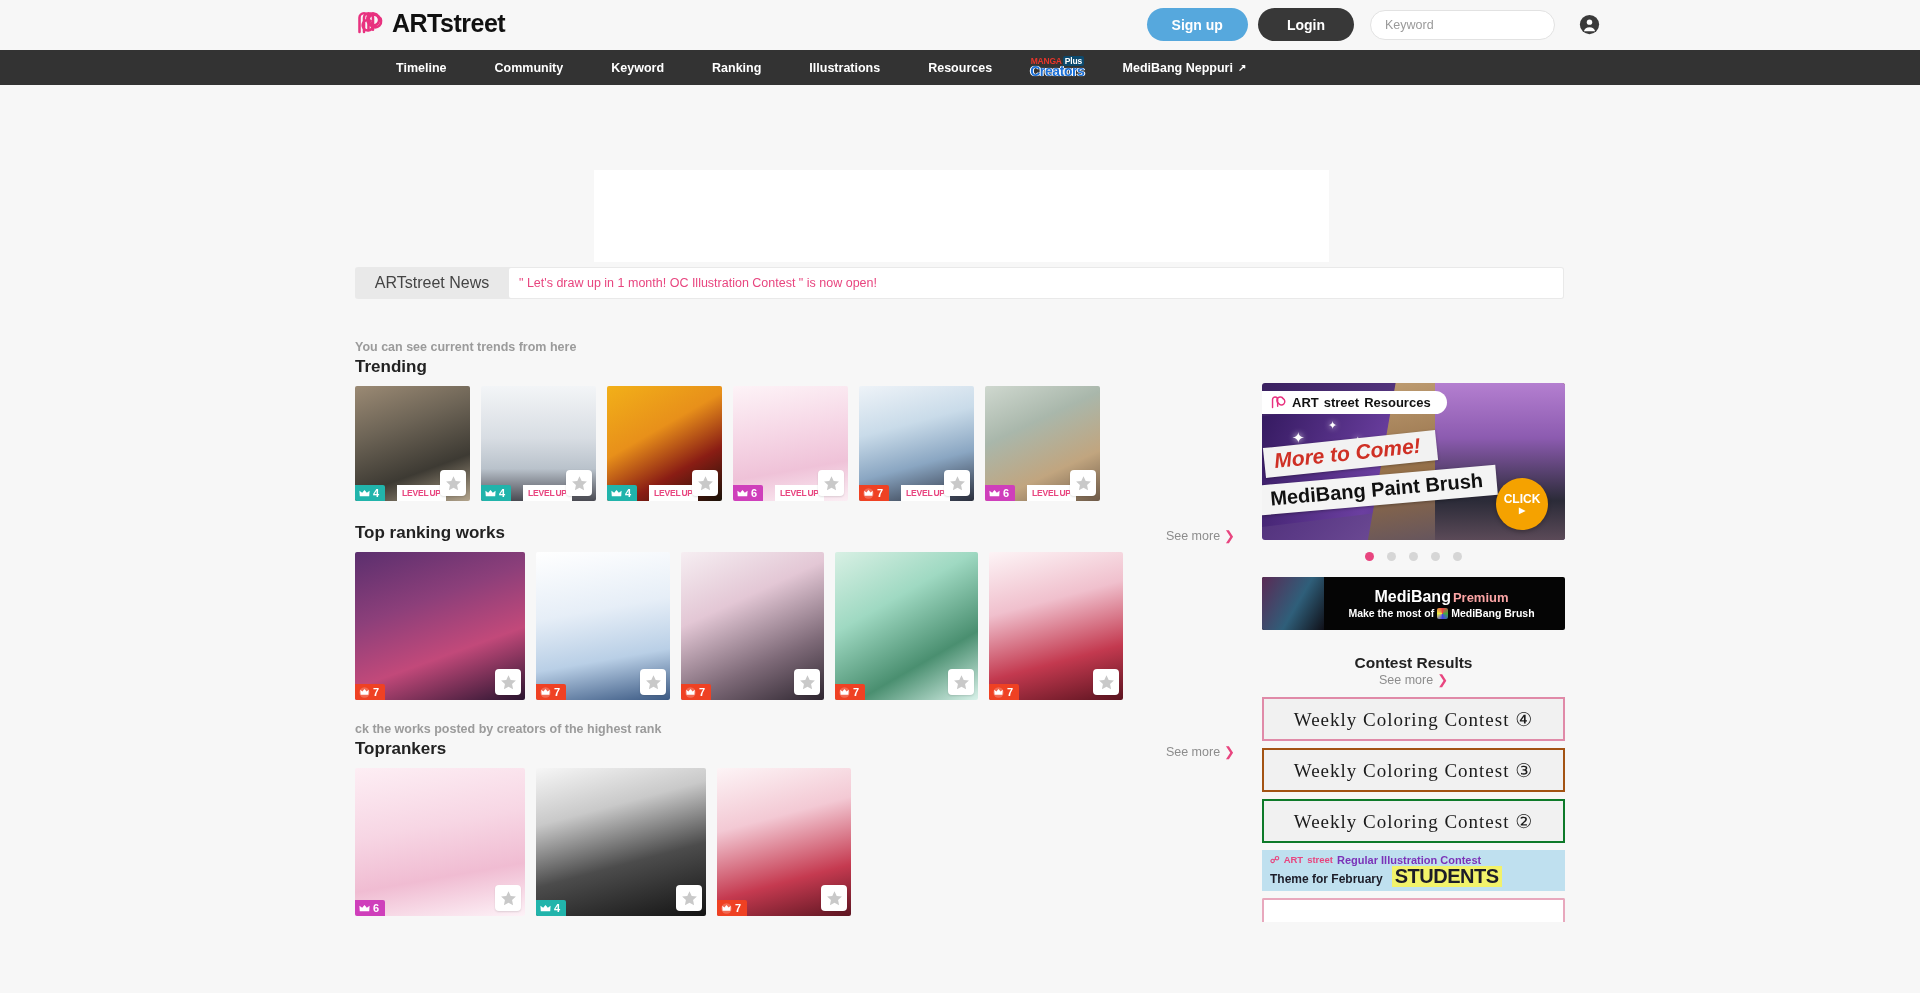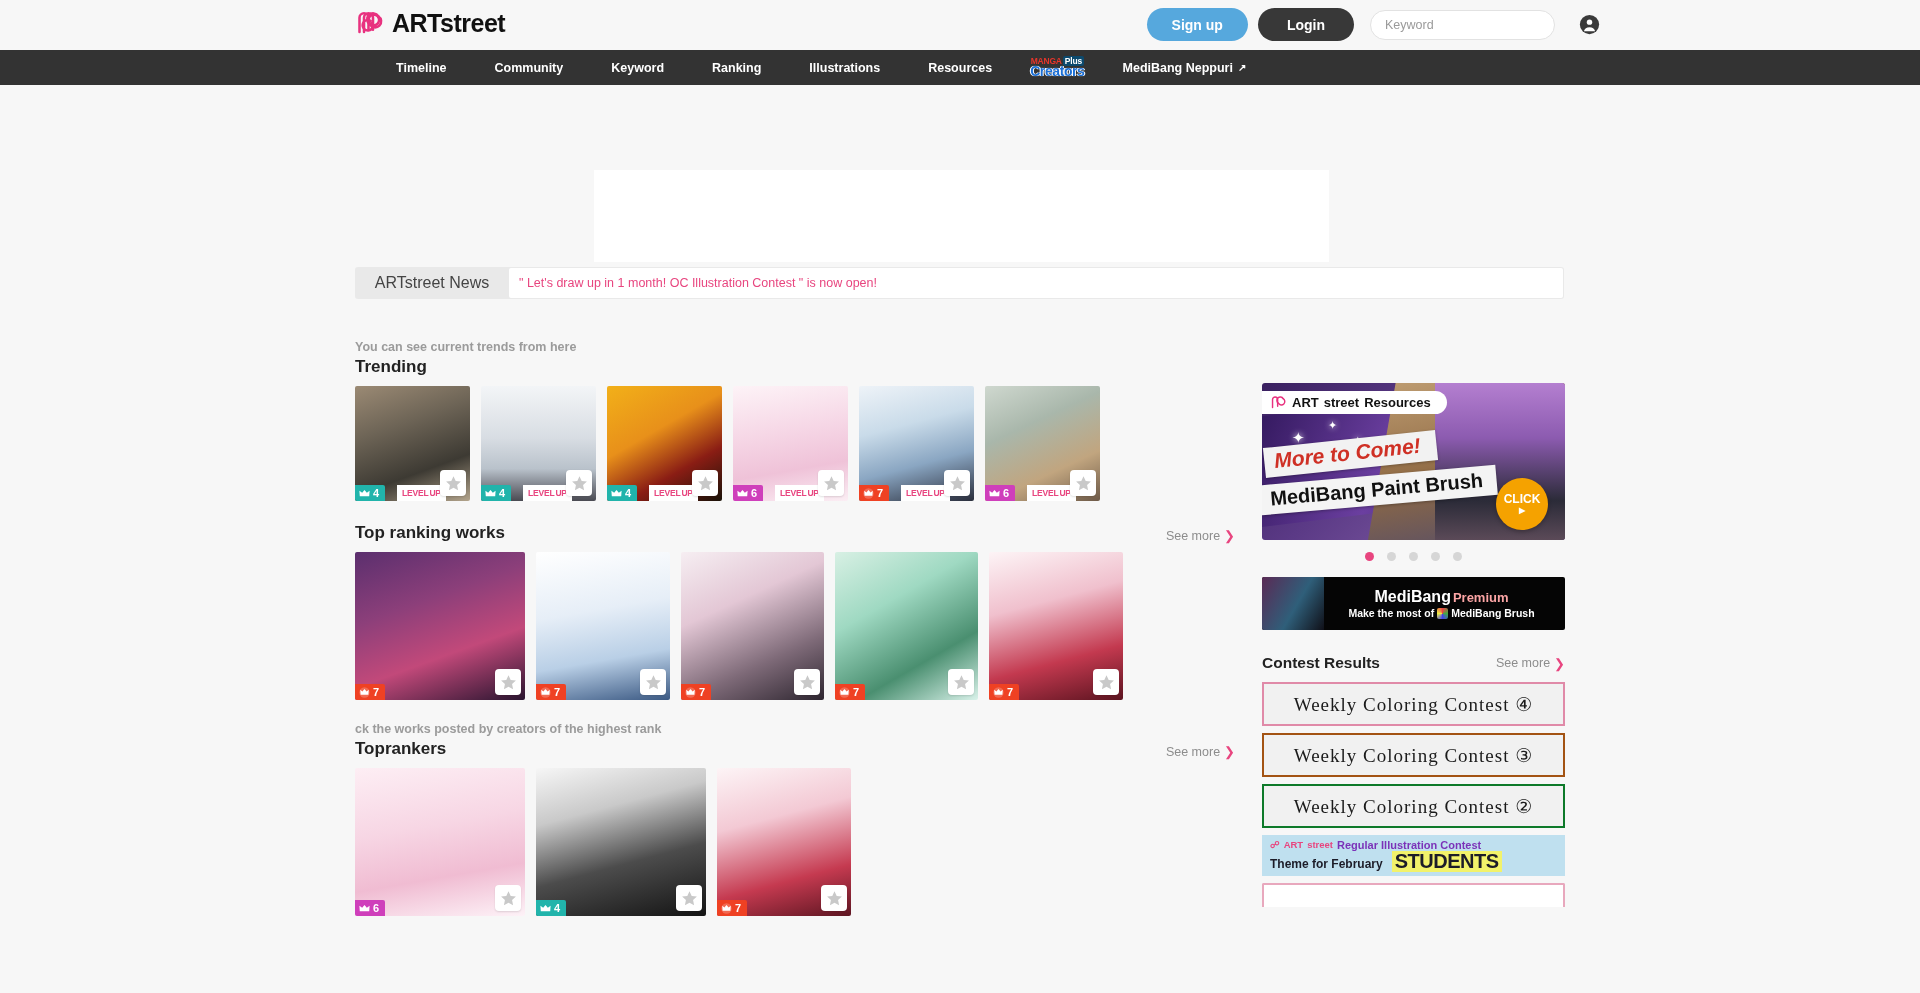--- a/index.html
+++ b/index.html
@@ -261,21 +261,21 @@
     display: flex; align-items: center; gap: 3px; margin-top: 1px;
   }
   .prem-mini {
     width: 11px; height: 11px; border-radius: 2px;
     background: conic-gradient(#e44, #4a4, #44e, #ee4, #e44);
     display: inline-block;
   }
 
   .cr-head {
     display: flex; align-items: center; justify-content: space-between;
-    margin-top: 24px; margin-bottom: 10px;
+    margin-top: 24px; margin-bottom: 10px; flex-direction: column;
   }
   .cr-title { font-size: 15.5px; font-weight: 700; color: #222; }
 
   .cr-item {
     width: 303px; height: 44px; margin-bottom: 7px;
     background: #f1f1f1; display: flex;
     align-items: center; justify-content: center;
     cursor: pointer; overflow: hidden;
     font-family: "Liberation Serif", serif;
     font-size: 19px; color: #1b1b1b; letter-spacing: 1px;

